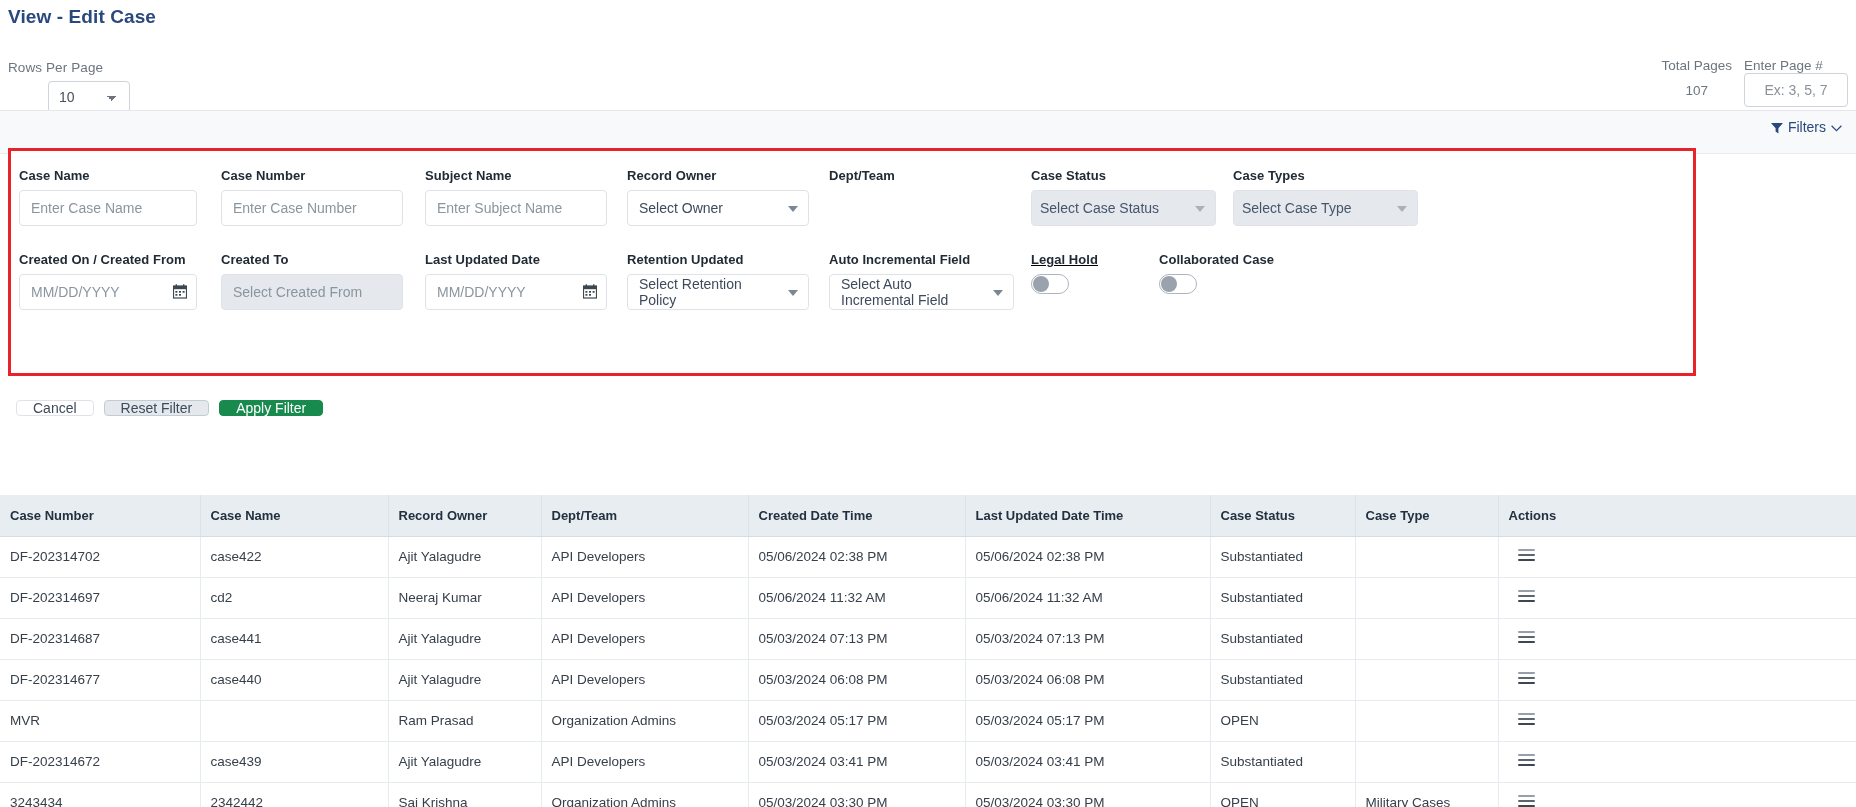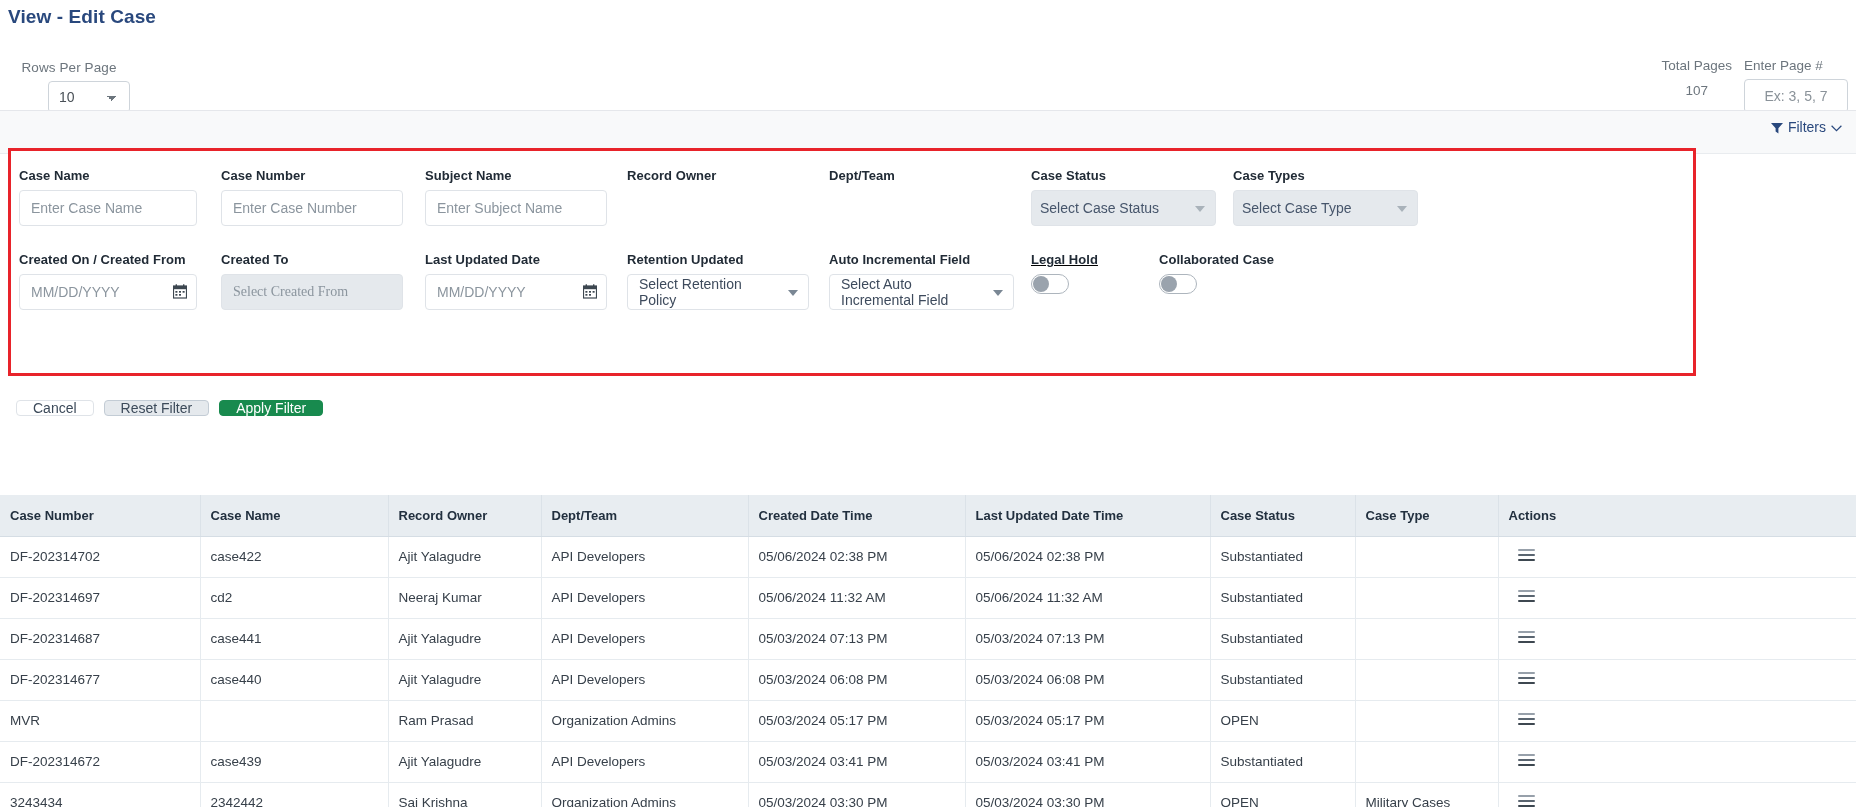--- a/index.html
+++ b/index.html
@@ -16,21 +16,21 @@
   .page-title {
     position: absolute; left: 8px; top: 6px;
     font-size: 19px; font-weight: 600; color: #29487d;
     letter-spacing: .1px;
   }
 
   
   .rows-per-page { position: absolute; left: 8px; top: 60px; }
   .field-label-sm {
     font-size: 13.5px; color: #6c757d; font-weight: 400; display: block;
-    margin-bottom: 6px; letter-spacing: .1px; text-align: center;
+    margin-bottom: 6px; letter-spacing: .1px;
   }
   .rpp-select {
     width: 82px; height: 32px;
     border: 1px solid #ced4da; border-radius: 4px; background: #fff;
     font-size: 14px; color: #495057; padding: 0 8px 0 10px;
     font-family: "Liberation Sans", sans-serif;
     -webkit-appearance: none; appearance: none;
     background-image:
       linear-gradient(45deg, transparent 50%, #6c757d 50%),
       linear-gradient(135deg, #6c757d 50%, transparent 50%);
@@ -38,21 +38,21 @@
     background-size: 5px 5px, 5px 5px;
     background-repeat: no-repeat;
     margin-left: 40px;
   }
 
   
   .pager { position: absolute; right: 8px; top: 58px; display: flex; align-items: flex-start; gap: 0; }
   .pager-total { text-align: center; margin-right: 12px; padding-top: 0; }
   .pager-total .lbl { font-size: 13.5px; color: #6c757d; display: block; margin-bottom: 10px; }
   .pager-total .val { font-size: 13.5px; color: #6c757d; display: block; text-align: center; }
-  .pager-enter .lbl { font-size: 13.5px; color: #6c757d; display: block; margin-bottom: 6px; }
+  .pager-enter .lbl { font-size: 13.5px; color: #6c757d; display: block; }
   .pager-input {
     width: 104px; height: 34px;
     border: 1px solid #ced4da; border-radius: 4px; background: #fff;
     font-size: 14px; color: #495057; padding: 0 10px; text-align: center;
     font-family: "Liberation Sans", sans-serif;
   }
   .pager-input::placeholder { color: #8a9299; }
 
   
   .filters-bar {
@@ -78,21 +78,21 @@
     font-size: 13px; font-weight: 700; color: #212b36;
     display: block; margin-bottom: 7px; letter-spacing: .05px; white-space: nowrap;
   }
   .txt-input {
     width: 100%; height: 36px;
     border: 1px solid #dfe3e8; border-radius: 4px; background: #fff;
     font-size: 14px; color: #495057; padding: 0 11px;
     font-family: "Liberation Sans", sans-serif;
   }
   .txt-input::placeholder { color: #8b959e; }
-  .txt-input.disabled { background: #e5e9ed; border-color: #dfe3e8; font-family: Liberation Serif, serif; }
+  .txt-input.disabled { background: #e5e9ed; border-color: #dfe3e8; }
 
   .date-wrap { position: relative; width: 100%; }
   .cal-icon {
     position: absolute; right: 10px; top: 10px; width: 14px; height: 15px;
     pointer-events: none;
   }
 
   .sel-input {
     width: 100%; height: 36px;
     border: 1px solid #dfe3e8; border-radius: 4px; background: #fff;
@@ -195,20 +195,24 @@
     </div>
   </div>
 
   <div class="filter-panel">
     <div class="frow" id="filterRow1" style="top:17px; height:80px;">
         <div class="fcell" style="left: 8px; width: 178px;"><label class="field-label">Case Name</label><input type="text" class="txt-input" placeholder="Enter Case Name" style=""></div>
         <div class="fcell" style="left: 210px; width: 182px;"><label class="field-label">Case Number</label><input type="text" class="txt-input" placeholder="Enter Case Number" style=""></div>
         <div class="fcell" style="left: 414px; width: 182px;"><label class="field-label">Subject Name</label><input type="text" class="txt-input" placeholder="Enter Subject Name" style=""></div>
         <div class="fcell" style="left: 616px; width: 182px;">
           <label class="field-label">Record Owner</label>
+          <div class="sel-input">
+            <span>Select Owner</span>
+            <span class="sel-caret"></span>
+          </div>
         </div>
         <div class="fcell" style="left: 818px; width: 185px;">
           <label class="field-label">Dept/Team</label>
         </div>
         <div class="fcell" style="left: 1020px; width: 185px;">
           <label class="field-label">Case Status</label>
           <div class="sel-input disabled">
             <span>Select Case Status</span>
             <span class="sel-caret"></span>
           </div>

